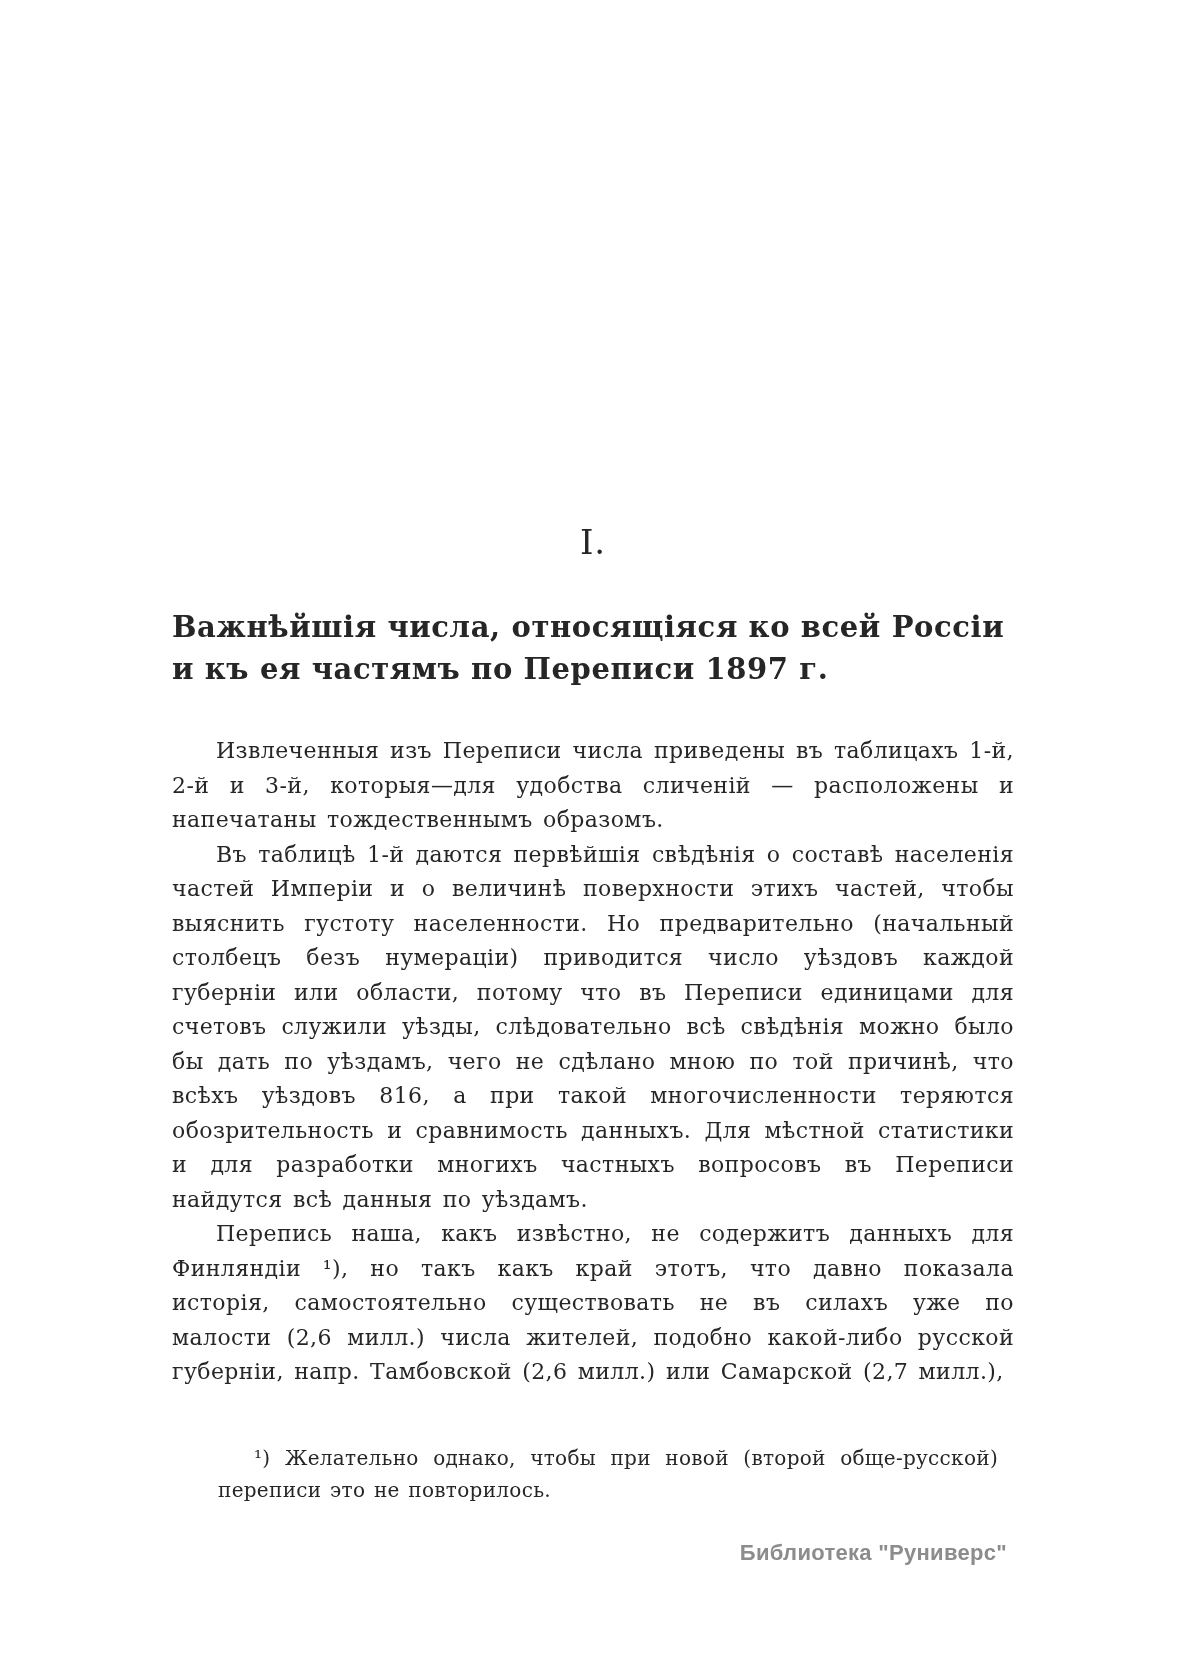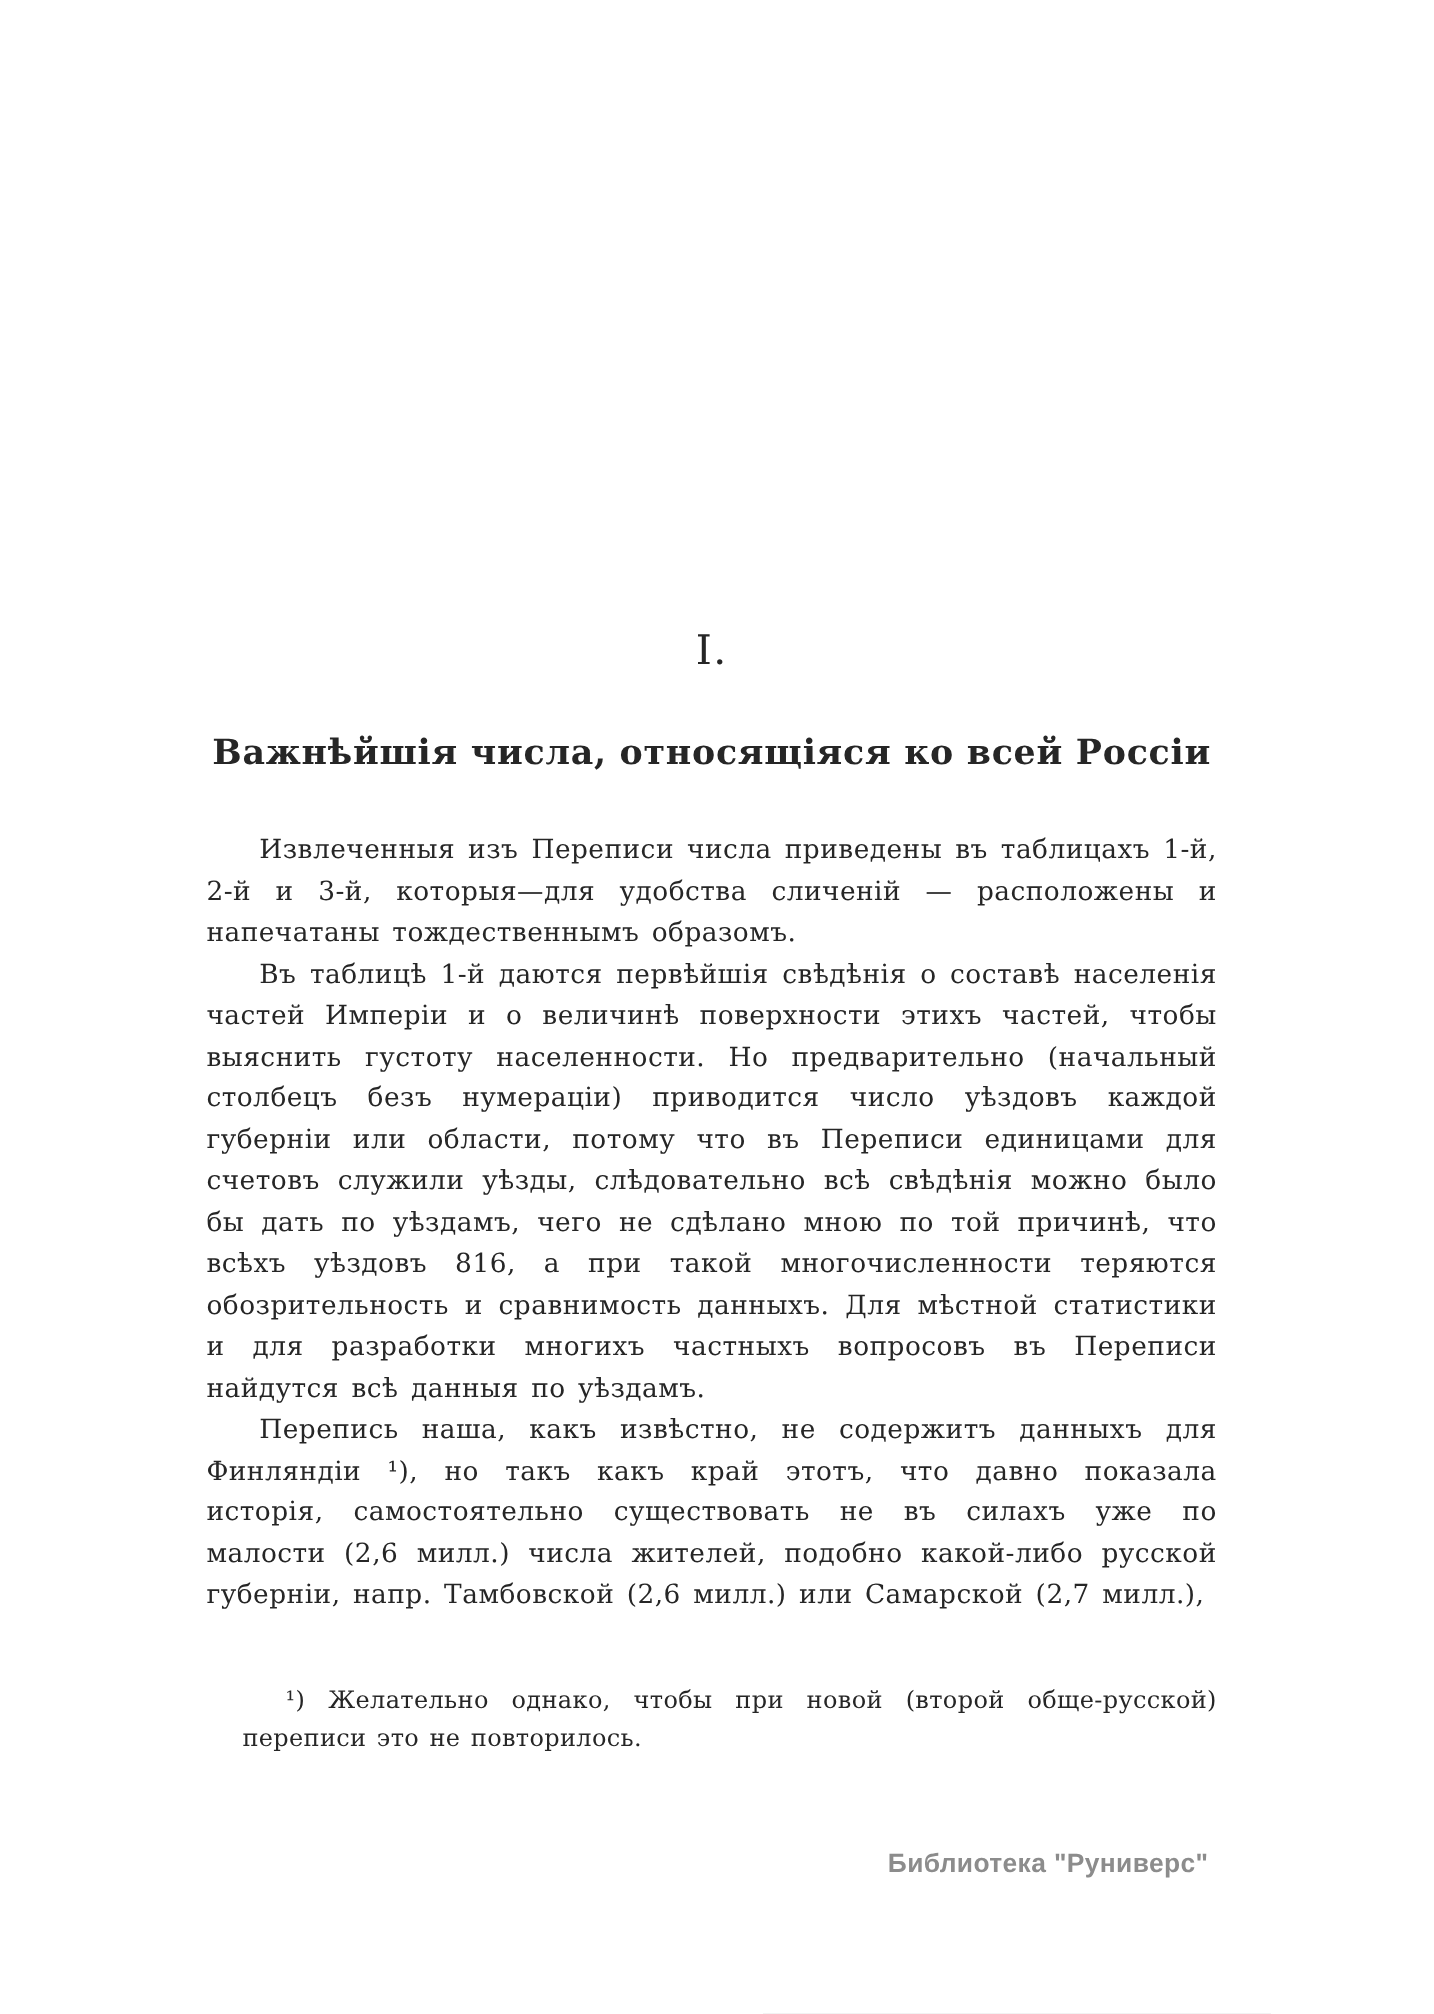--- a/index.html
+++ b/index.html
@@ -23,42 +23,41 @@
     top: 522px;
     width: 842px;
   }
   .chapter-number {
     text-align: center;
     font-size: 34px;
     letter-spacing: 1px;
     margin: 0 0 44px 0;
   }
   .title {
-    text-align: center;
     font-weight: bold;
     font-size: 29px;
     line-height: 42px;
     letter-spacing: 0.6px;
     margin: 0 0 44px 0;
   }
   .body-text p {
     margin: 0;
     font-size: 22px;
     line-height: 34.5px;
     text-align: justify;
     text-indent: 44px;
     letter-spacing: 0.4px;
     word-spacing: 3px;
   }
   .footnote-area {
     margin-top: 52px;
     padding-left: 30px;
   }
   .footnote-area p {
-    margin: 0;
+    margin: 16px;
     font-size: 20px;
     line-height: 32px;
     text-align: justify;
     text-indent: 36px;
     letter-spacing: 0.3px;
     word-spacing: 2px;
   }
   .watermark {
     position: absolute;
     top: 1540px;
@@ -74,20 +73,21 @@
 <body>
 
 <div class="page">
 
   <div class="content">
 
     <div class="chapter-number">I.</div>
 
     <h1 class="title">
       <span>Важнѣйшія числа, относящіяся ко всей Россіи</span><br>
+      <span>и къ ея частямъ по Переписи 1897 г.</span>
     </h1>
 
     <div class="body-text">
       <p>Извлеченныя изъ Переписи числа приведены въ таблицахъ 1-й, 2-й и 3-й, которыя—для удобства сличеній — расположены и напечатаны тождественнымъ образомъ.</p>
       <p>Въ таблицѣ 1-й даются первѣйшія свѣдѣнія о составѣ населенія частей Имперіи и о величинѣ поверхности этихъ частей, чтобы выяснить густоту населенности. Но предварительно (начальный столбецъ безъ нумераціи) приводится число уѣздовъ каждой губерніи или области, потому что въ Переписи единицами для счетовъ служили уѣзды, слѣдовательно всѣ свѣдѣнія можно было бы дать по уѣздамъ, чего не сдѣлано мною по той причинѣ, что всѣхъ уѣздовъ 816, а при такой многочисленности теряются обозрительность и сравнимость данныхъ. Для мѣстной статистики и для разработки многихъ частныхъ вопросовъ въ Переписи найдутся всѣ данныя по уѣздамъ.</p>
       <p>Перепись наша, какъ извѣстно, не содержитъ данныхъ для Финляндіи ¹), но такъ какъ край этотъ, что давно показала исторія, самостоятельно существовать не въ силахъ уже по малости (2,6 милл.) числа жителей, подобно какой-либо русской губерніи, напр. Тамбовской (2,6 милл.) или Самарской (2,7 милл.),</p>
     </div>
 
     <div class="footnote-area">
       <p>¹) Желательно однако, чтобы при новой (второй обще-русской) переписи это не повторилось.</p>

